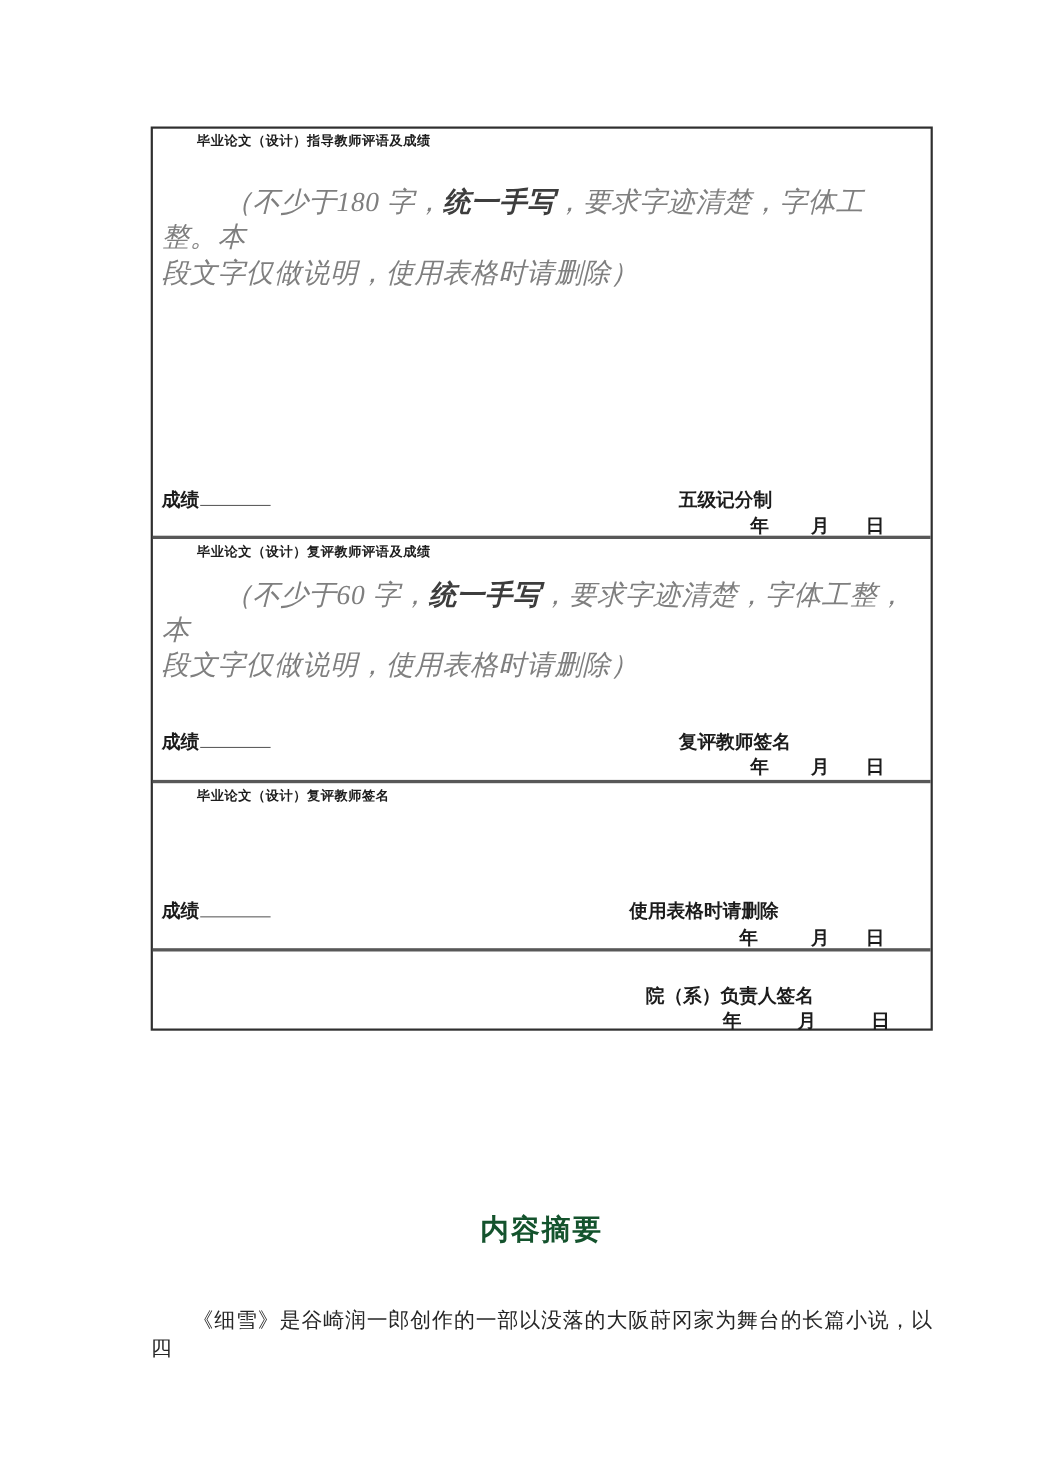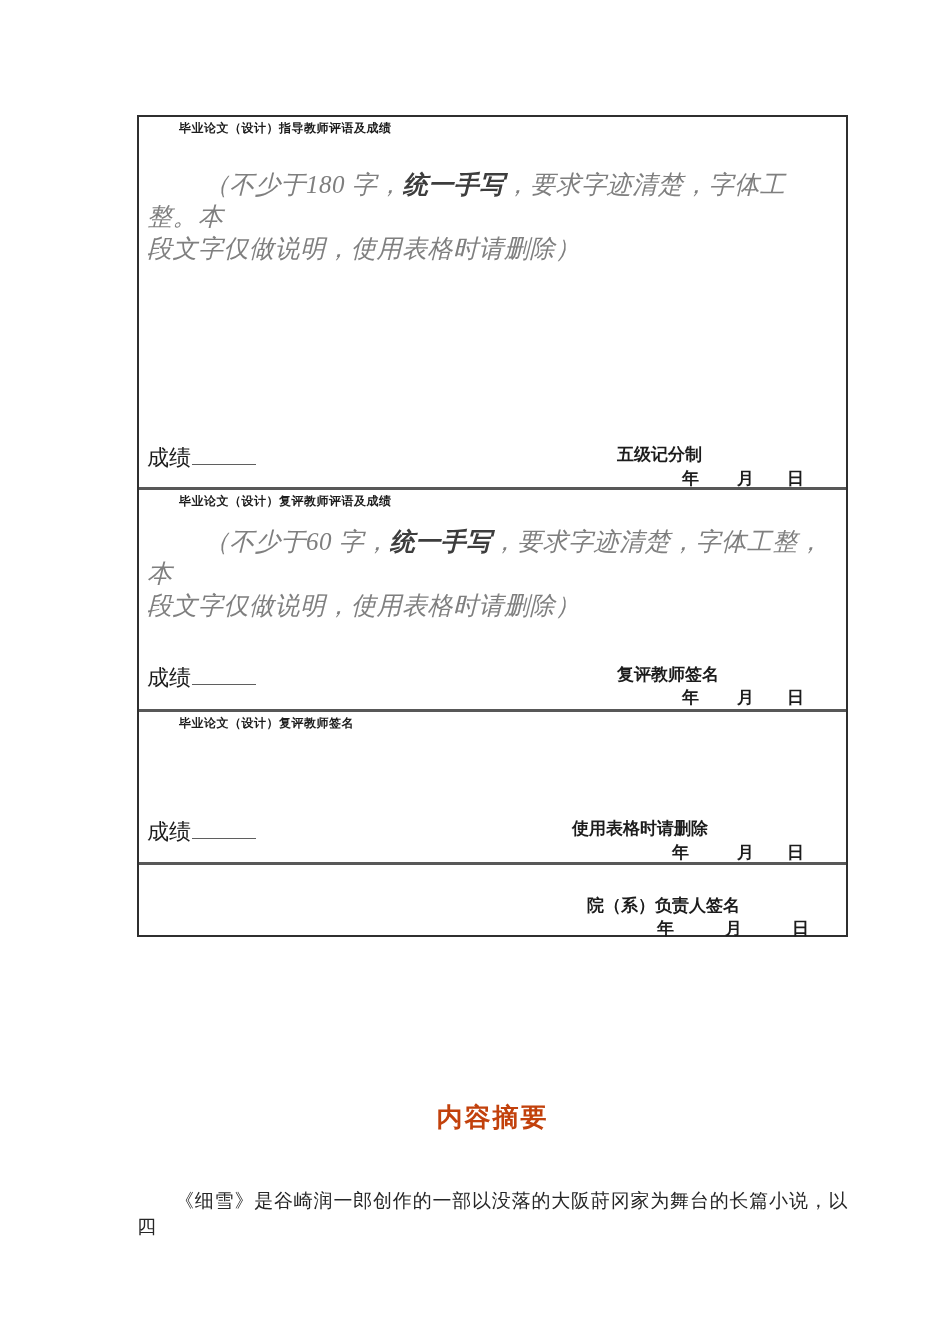--- a/index.html
+++ b/index.html
@@ -57,21 +57,21 @@
   .note .note-em {
     font-weight: bold;
     color: #3d3d3d;
     text-underline-offset: 4px;
   }
 
   .grade-row { position: absolute; left: 8px; white-space: nowrap; }
   .sec-1 .grade-row { top: 326px; }
   .sec-2 .grade-row { top: 173px; }
   .sec-3 .grade-row { top: 105px; }
-  .grade-label { font-size: 22px; font-weight: normal; margin-top: 20px; }
+  .grade-label { font-size: 17px; font-weight: bold; margin-top: 20px; }
   .blank-line {
     display: inline-block;
     width: 64px;
     height: 15px;
     margin-left: 1px;
     border-bottom: 1.5px solid #5f5f5f;
   }
 
   .signer { position: absolute; font-size: 17px; font-weight: bold; white-space: nowrap; }
   .sec-1 .signer { left: 478px; top: 326px; }
@@ -109,21 +109,21 @@
   .abstract-heading {
     position: absolute;
     left: 137px;
     top: 1100px;
     width: 711px;
     text-align: center;
     font-family: "Liberation Sans", sans-serif;
     font-weight: 900;
     font-size: 26px;
     letter-spacing: 2px;
-    color: #c2410c;
+    color: #14532d;
   }
   .abstract-paragraph {
     position: absolute;
     left: 137px;
     top: 1188px;
     width: 711px;
     font-size: 19px;
     line-height: 26px;
     text-indent: 2em;
     text-align: justify;

